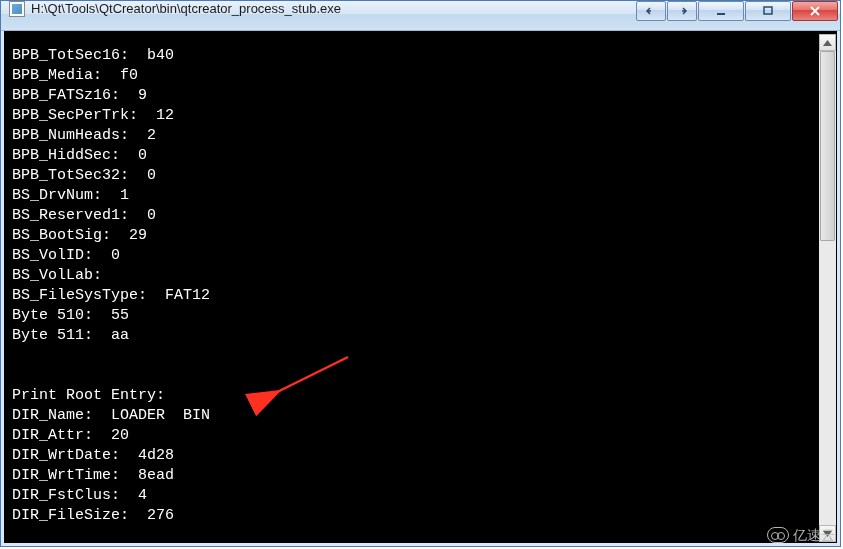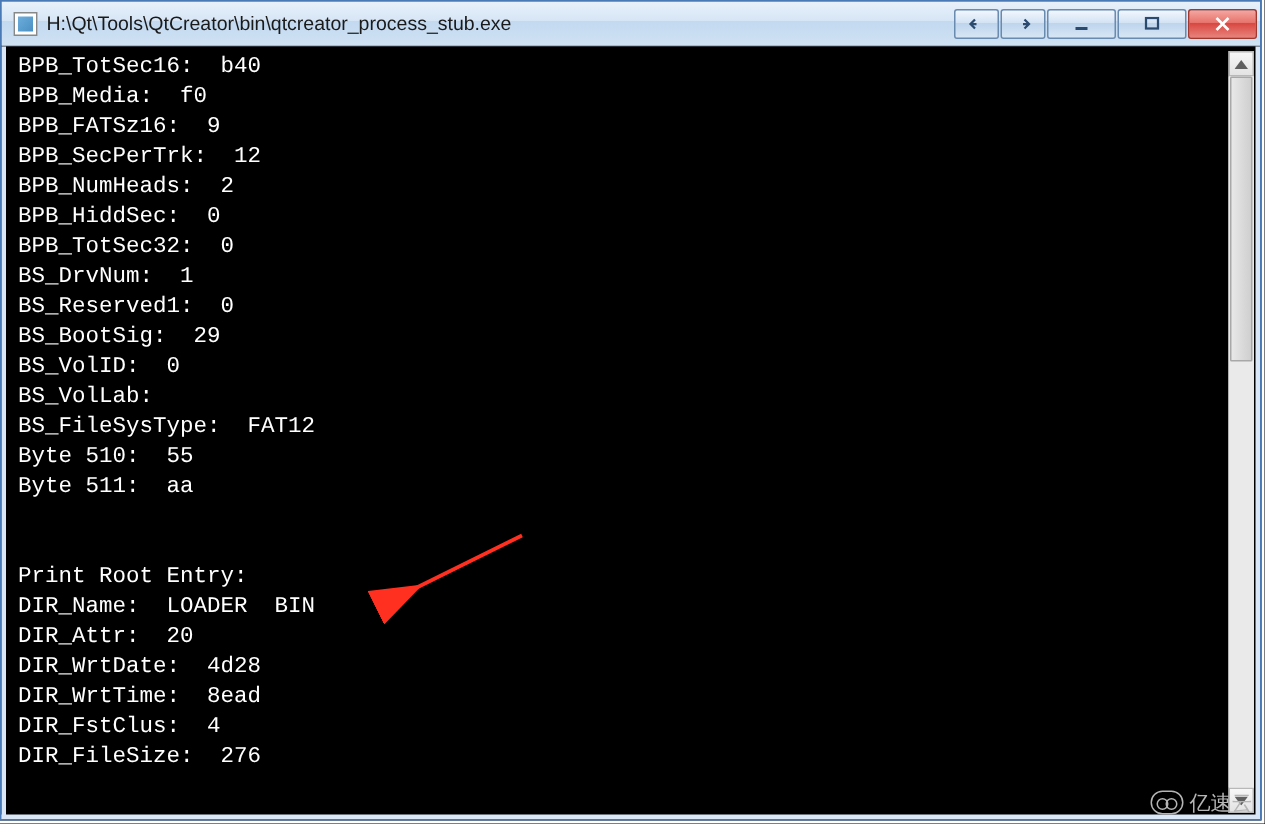--- a/index.html
+++ b/index.html
@@ -18,21 +18,20 @@
       height: 547px;
       border: 1px solid #4a7ab5;
       background: #000;
       display: flex;
       flex-direction: column;
     }
     .titlebar {
       height: 30px;
       background: linear-gradient(to bottom, #e8f1fb 0%, #d6e5f5 45%, #c2d9f0 46%, #d0e2f3 100%);
       display: flex;
-      align-items: center;
       border-bottom: 1px solid #a0b8d8;
       flex-shrink: 0;
     }
     .app-icon {
       width: 16px; height: 16px;
       margin: 0 6px 0 8px;
       background: #fff;
       border: 1px solid #888;
       position: relative;
     }
@@ -74,21 +73,21 @@
       color: #fff;
     }
     .tbtn svg { width: 12px; height: 10px; }
     .console {
       flex: 1;
       background: #000;
       color: #fff;
       font-family: "Consolas","Courier New",monospace;
       font-size: 15px;
       line-height: 20px;
-      padding: 4px 8px;
+      padding: 15px 8px;
       white-space: pre;
       overflow: hidden;
       position: relative;
       border: 3px solid #d9e7f7;
       border-top: none;
     }
     .scrollbar {
       position: absolute;
       right: 4px; top: 33px; bottom: 4px;
       width: 17px;

